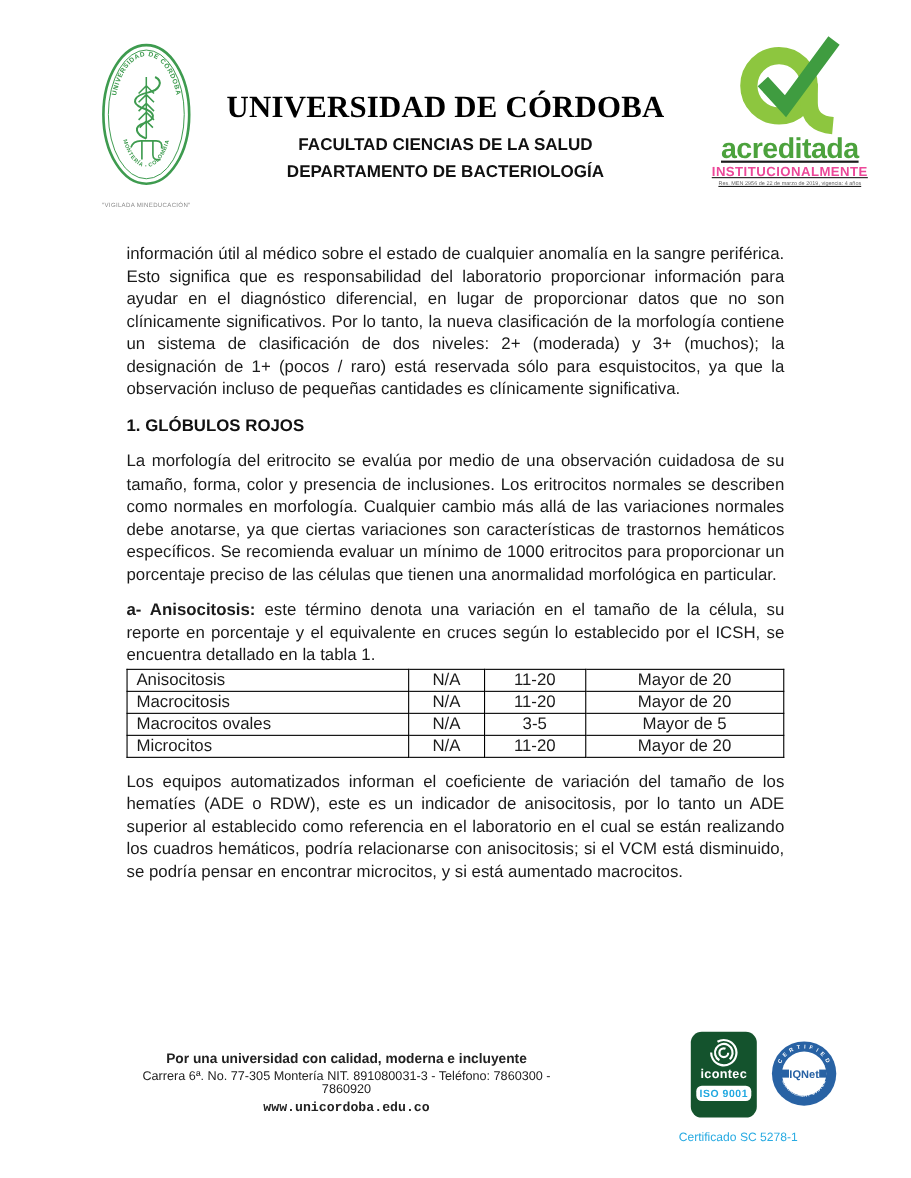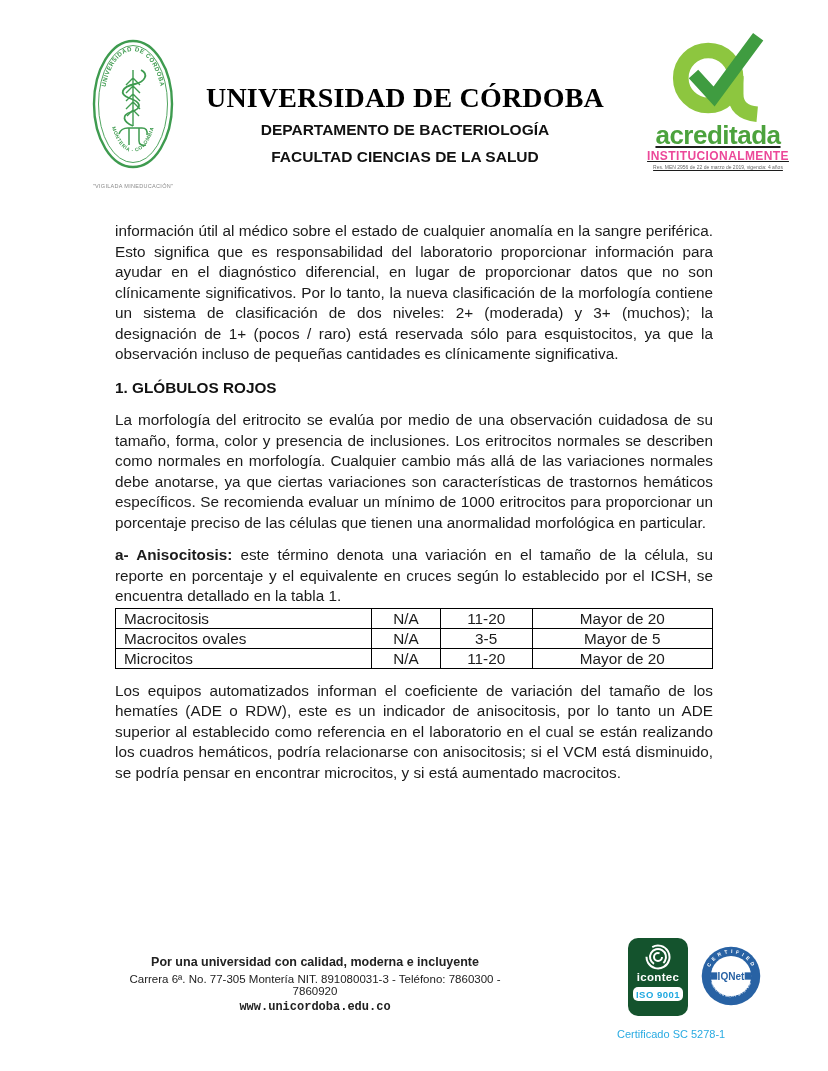--- a/index.html
+++ b/index.html
@@ -103,22 +103,22 @@
           M62 74 l-6 6 M62 74 l6 6"></path>
         <path stroke-width="1.8" d="M70 34 C 78 38, 74 46, 64 48 C 50 51, 48 58, 58 62 C 70 66, 72 72, 60 76 C 50 79, 52 86, 62 90"></path>
         <path stroke-width="1.5" d="M48 98 q2 -6 9 -6 h14 q6 0 5 7 M58 92 v17 m10 -17 v13 q0 5 7 4"></path>
       </g>
     </svg>
     <div class="seal-caption">"VIGILADA MINEDUCACIÓN"</div>
   </div>
 
   <div class="head-center">
     <h1 class="head-title">UNIVERSIDAD DE CÓRDOBA</h1>
+    <div class="head-sub">FACULTAD CIENCIAS DE LA SALUD</div>
     <div class="head-sub head-sub2">DEPARTAMENTO DE BACTERIOLOGÍA</div>
-    <div class="head-sub">FACULTAD CIENCIAS DE LA SALUD</div>
   </div>
 
   <div class="accr">
     <svg width="98" height="96" viewBox="0 0 100 96">
       <circle cx="40" cy="50" r="28" fill="none" stroke="#8dc63f" stroke-width="16"></circle>
       <path d="M68 48 V66 Q68 85 90 87" fill="none" stroke="#8dc63f" stroke-width="16"></path>
       <path d="M25 46 L46 69 L91 8" fill="none" stroke="#3f9c40" stroke-width="13"></path>
     </svg>
     <div class="accr-word">acreditada</div>
     <div class="accr-sub">INSTITUCIONALMENTE</div>
@@ -130,20 +130,26 @@
 
     <h2>1. GLÓBULOS ROJOS</h2>
 
     <p>La morfología del eritrocito se evalúa por medio de una observación cuidadosa de su tamaño, forma, color y presencia de inclusiones. Los eritrocitos normales se describen como normales en morfología. Cualquier cambio más allá de las variaciones normales debe anotarse, ya que ciertas variaciones son características de trastornos hemáticos específicos. Se recomienda evaluar un mínimo de 1000 eritrocitos para proporcionar un porcentaje preciso de las células que tienen una anormalidad morfológica en particular.</p>
 
     <p><span class="bold">a- Anisocitosis:</span><span> este término denota una variación en el tamaño de la célula, su reporte en porcentaje y el equivalente en cruces según lo establecido por el ICSH, se encuentra detallado en la tabla 1.</span></p>
 
 
     <table class="icsh">
       <tbody>
+        <tr>
+          <td class="c0">Anisocitosis</td>
+          <td>N/A</td>
+          <td>11-20</td>
+          <td>Mayor de 20</td>
+        </tr>
         <tr>
           <td class="c0">Macrocitosis</td>
           <td>N/A</td>
           <td>11-20</td>
           <td>Mayor de 20</td>
         </tr>
         <tr>
           <td class="c0">Macrocitos ovales</td>
           <td>N/A</td>
           <td>3-5</td>

